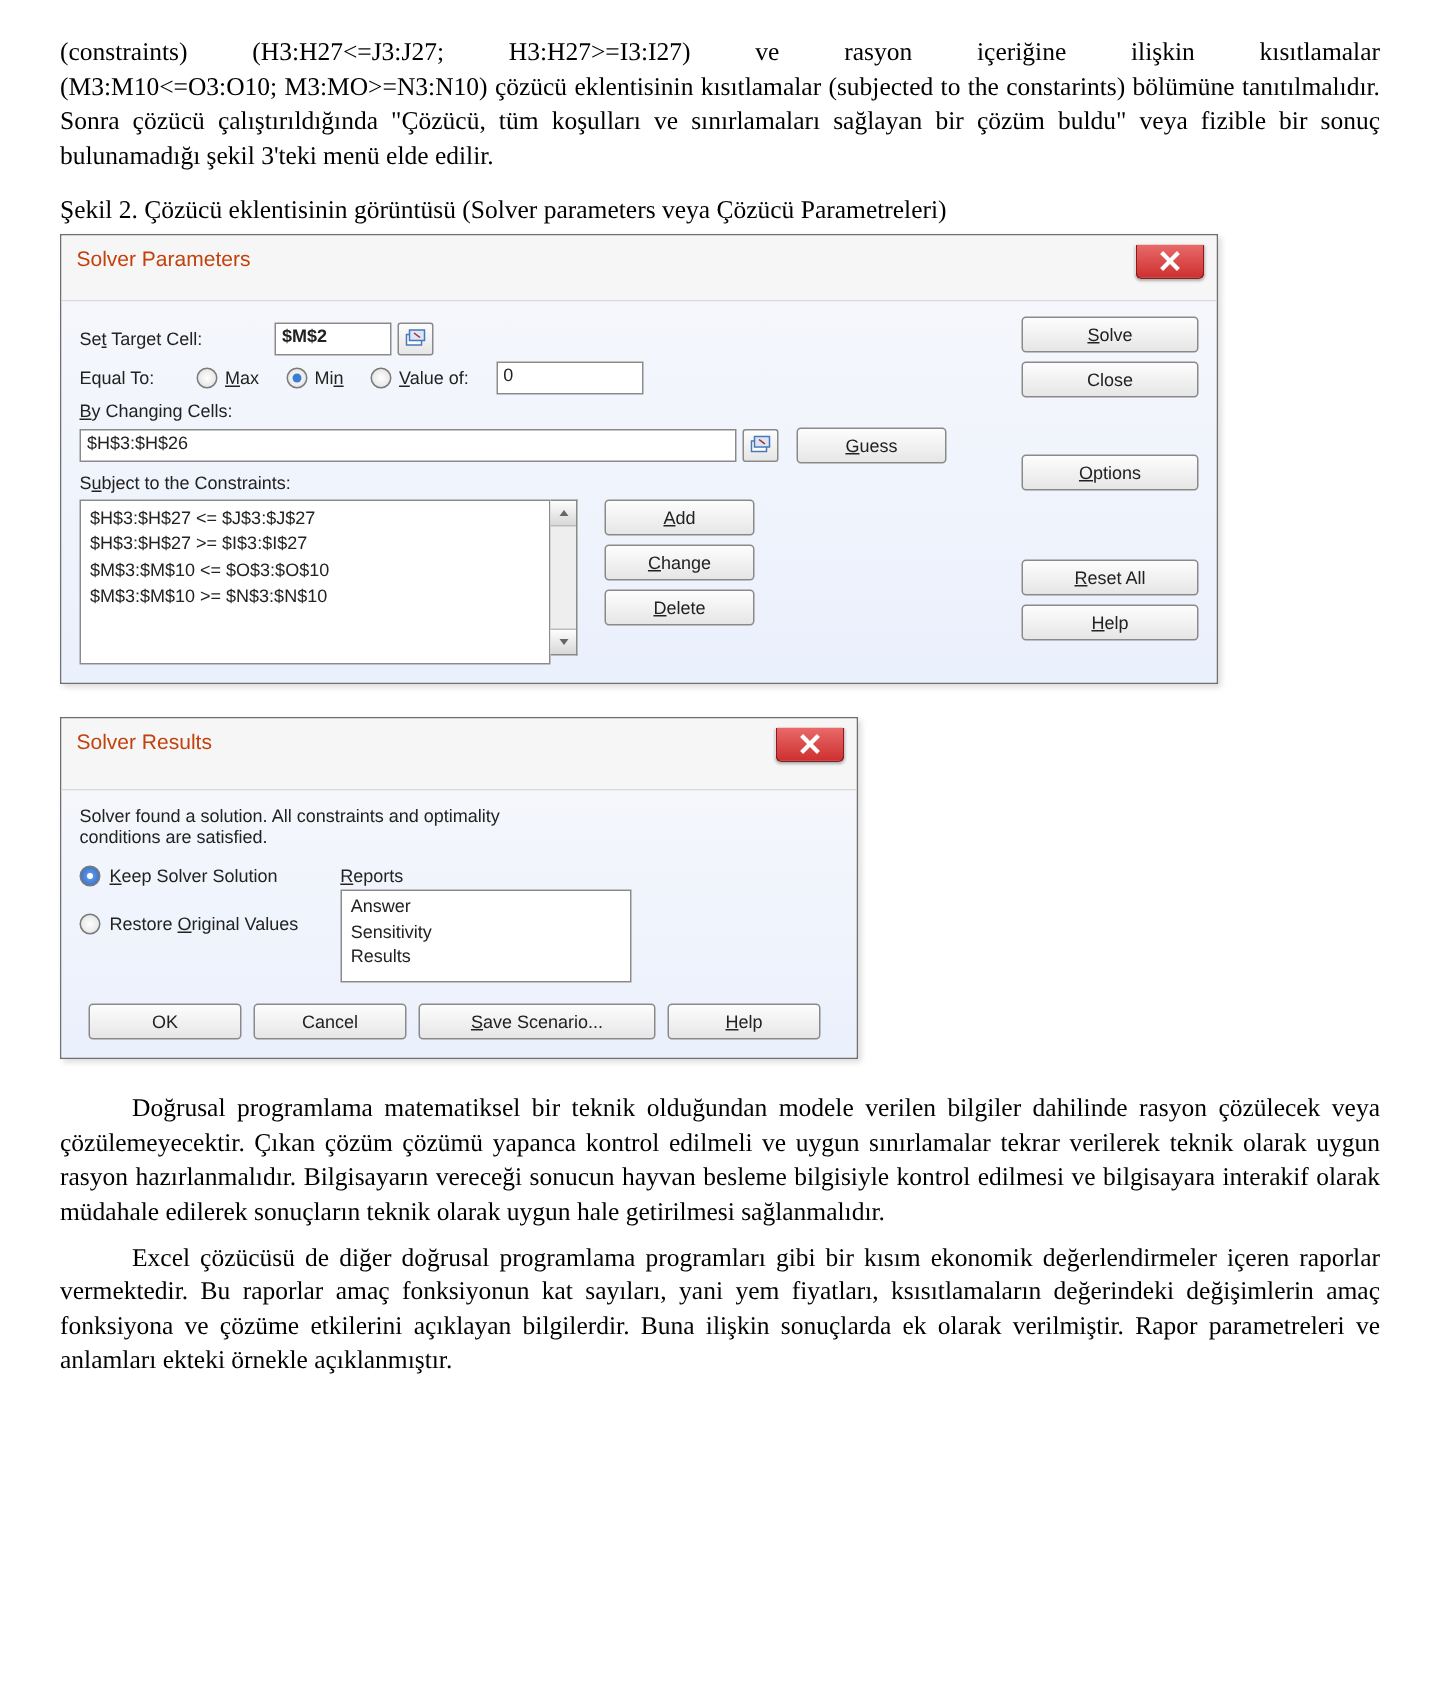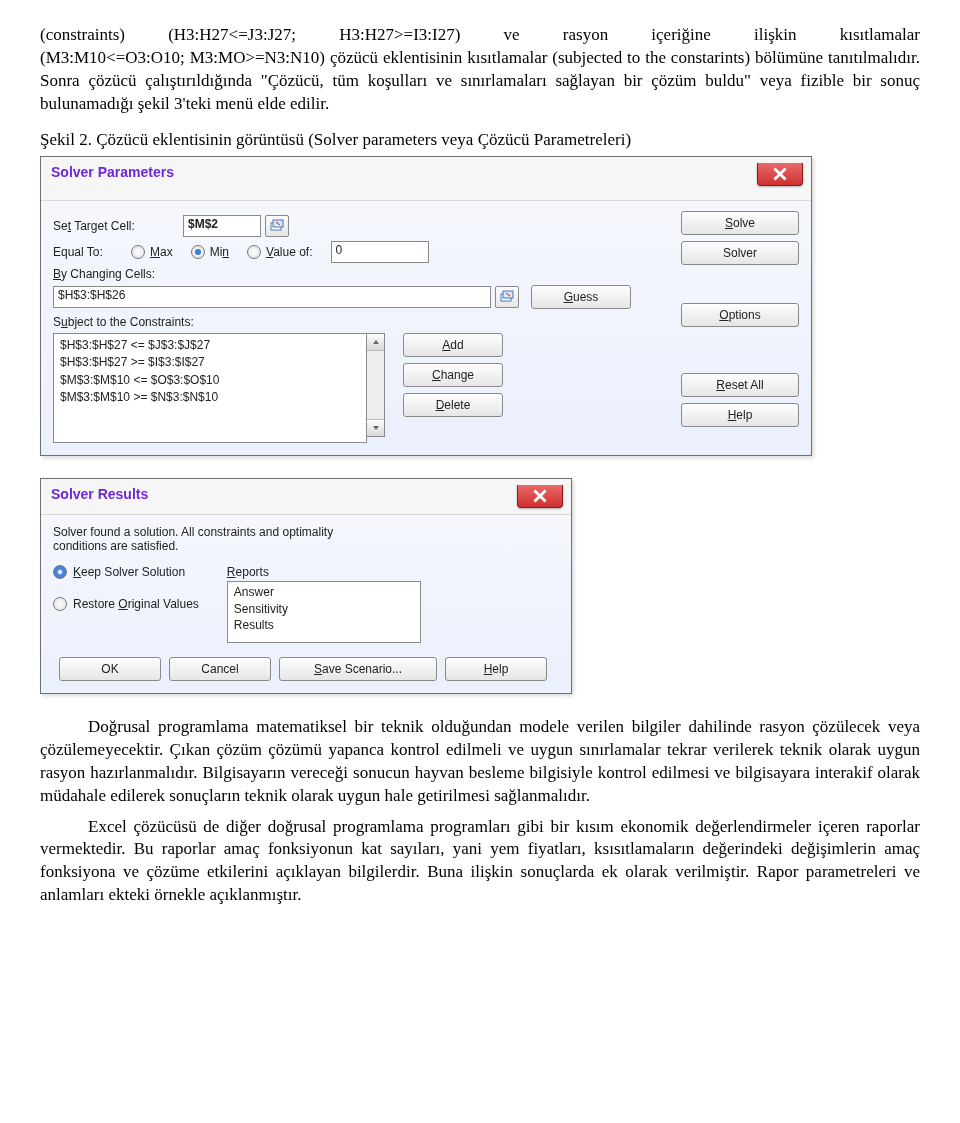--- a/index.html
+++ b/index.html
@@ -6,21 +6,21 @@
   .page{padding:24px 40px 20px 40px}
   .para{font-family:"Times New Roman",Times,serif;font-size:17px;line-height:1.35;text-align:justify;margin:0 0 14px 0}
   .para.justify-last{text-align-last:justify}
   .figcap{font-family:"Times New Roman",Times,serif;font-size:17px;margin:14px 0 6px 0}
   .indent{text-indent:48px}
 
   
   .dialog{width:770px;margin:6px 0 22px 0;border:1px solid #6f6f6f;background:#f6f6f6;font-family:"Segoe UI",Tahoma,sans-serif;font-size:12px;color:#222;box-shadow:2px 2px 4px rgba(0,0,0,.15)}
   .dlg2{width:530px}
   .titlebar{display:flex;align-items:flex-start;justify-content:space-between;padding:6px 0 14px 10px;background:#f6f6f6;border-bottom:1px solid #d9d9d9}
-  .titlebar .tleft{font-size:14px;color:#6d28d9;font-weight:bold;padding-top:1px}
+  .titlebar .tleft{font-size:14px;color:#c2410c;font-weight:normal;padding-top:1px}
   .closebtn{width:44px;height:22px;border-radius:0 0 4px 4px;background:linear-gradient(#e96a6a,#cf3030);border:1px solid #8b1a1a;border-top:none;display:flex;align-items:center;justify-content:center;margin-right:8px;box-shadow:0 1px 2px rgba(0,0,0,.3)}
   .closebtn svg{width:14px;height:14px}
   .dcontent{background:linear-gradient(#f5f7fc,#eaf0fc);padding:10px 12px 12px 12px}
   .dcontent2{background:linear-gradient(#f5f7fc,#eaf0fc);padding:10px 12px 12px 12px}
 
   .row{display:flex;align-items:center;margin:4px 0}
   .lbl{width:130px}
   .bigbtn{display:inline-flex;align-items:center;justify-content:center;height:22px;border:1px solid #8a8a8a;border-radius:3px;background:linear-gradient(#fdfdfd,#e6e6e6);min-width:96px;padding:0 8px;font-size:12px;color:#222;margin-left:6px}
   .txtinput{height:18px;border:1px solid #8a8a8a;background:#fff;padding:1px 4px;font-size:12px}
   .box1{width:68px;font-weight:bold}
@@ -151,34 +151,34 @@
             <div class="btncol2">
               <span class="bigbtn"><u class="lt">A</u>dd</span>
               <span class="bigbtn"><u class="lt">C</u>hange</span>
               <span class="bigbtn"><u class="lt">D</u>elete</span>
             </div>
           </div>
         </div>
 
         <div class="rcol">
           <span class="bigbtn"><u class="lt">S</u>olve</span>
-          <span class="bigbtn">Solver</span>
+          <span class="bigbtn">Close</span>
           <div style="height:26px"></div>
           <span class="bigbtn"><u class="lt">O</u>ptions</span>
           <div style="height:34px"></div>
           <span class="bigbtn"><u class="lt">R</u>eset All</span>
           <span class="bigbtn"><u class="lt">H</u>elp</span>
         </div>
       </div>
     </div>
   </div>
 
 
   <div class="dialog dlg2">
-    <div class="titlebar" style="padding-bottom:6px">
+    <div class="titlebar" style="padding-bottom:18px">
       <span class="tleft">Solver Results</span>
       <span class="closebtn">
         <svg viewBox="0 0 10 10">
             <path d="M1 1 L9 9 M9 1 L1 9" stroke="#fff" stroke-width="2" fill="none"></path>
           </svg>
       </span>
     </div>
     <div class="dcontent2">
       <div class="d2top">
         <div>Solver found a solution.  All constraints and optimality</div>

